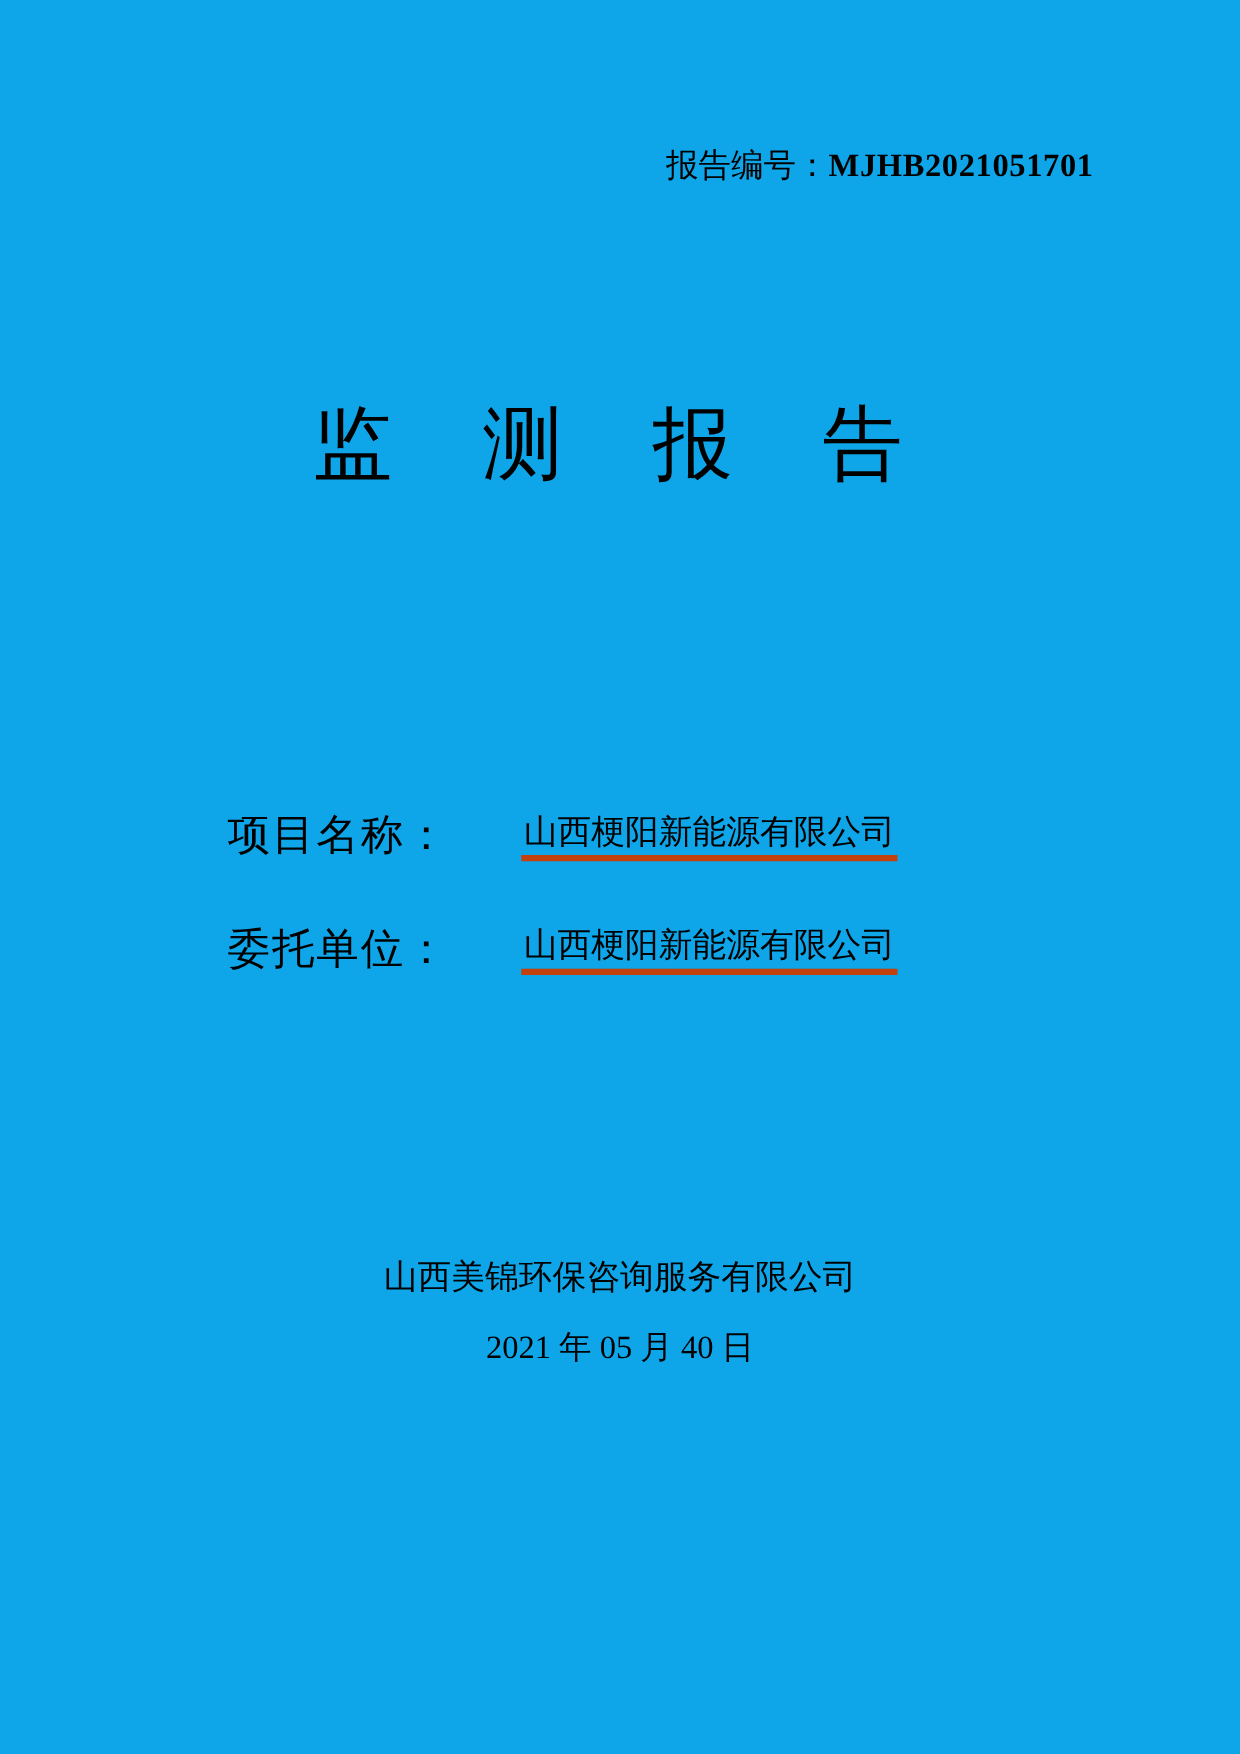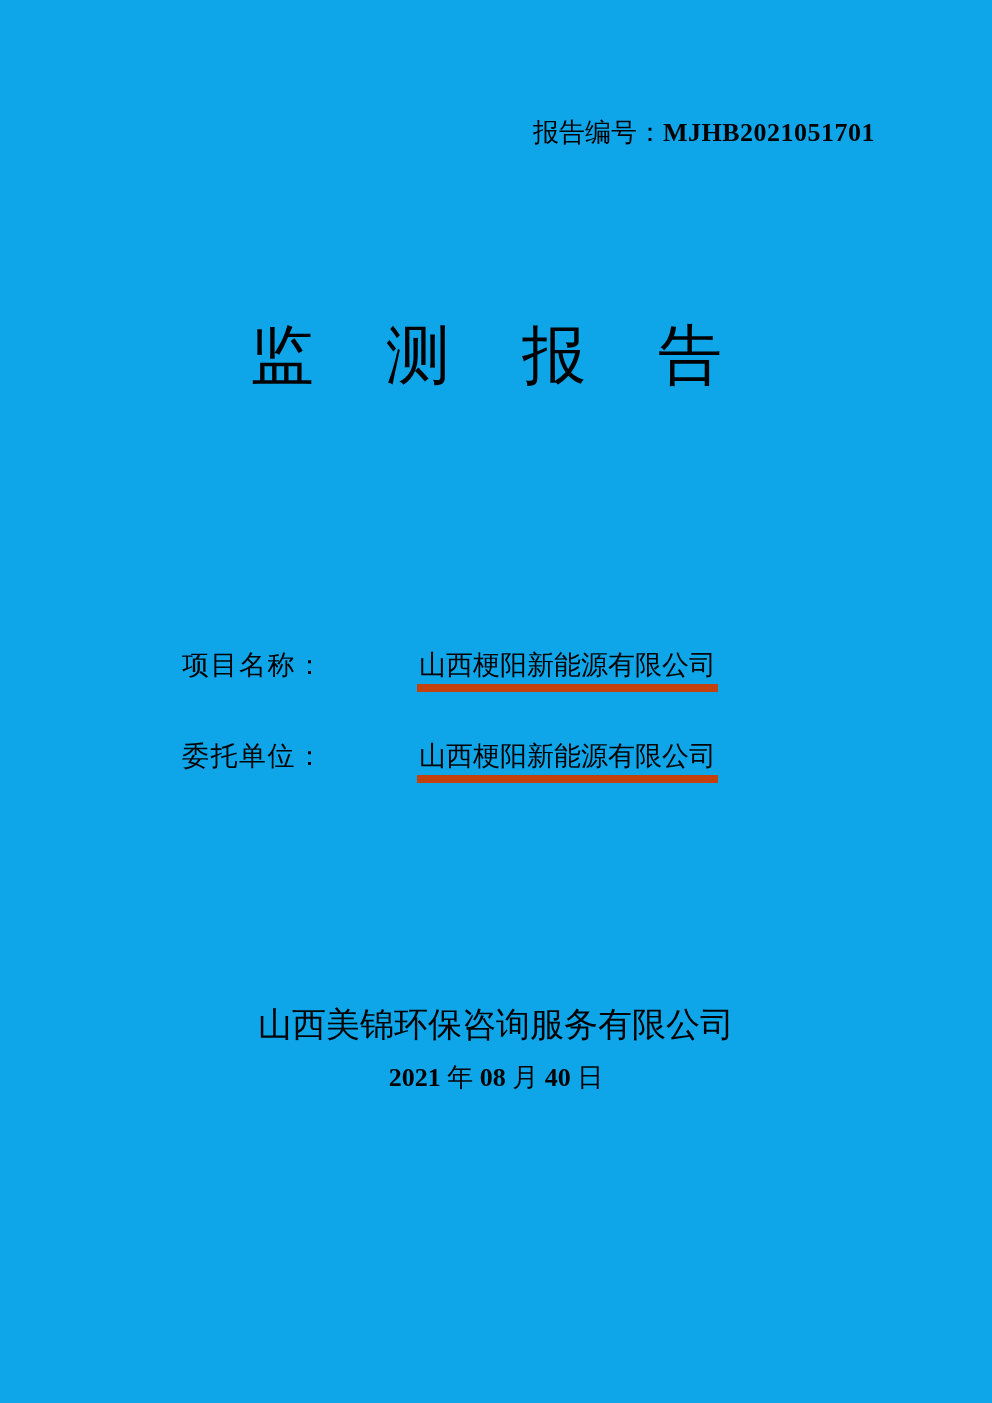--- a/index.html
+++ b/index.html
@@ -43,65 +43,65 @@
     letter-spacing: 72px;
     text-indent: 72px;
     transform: translateX(-10px);
     white-space: nowrap;
   }
 
   
   .field-label {
     position: absolute;
     left: 182px;
-    font-size: 27px;
+    font-size: 34px;
     line-height: 1.2;
     letter-spacing: 1.5px;
     white-space: nowrap;
   }
   .field-value-zone {
     position: absolute;
     left: 330px;
     width: 475px;
     text-align: center;
     font-size: 27px;
     line-height: 1.2;
     white-space: nowrap;
   }
   .row1 { top: 649px; }
   .row2 { top: 705px; }
   .row3 { top: 740px; }
   .underlined {
     display: inline-block;
-    border-bottom: 8px solid #c2410c;
+    border-bottom: 5px solid #c2410c;
     padding: 0 2px 3px 2px;
   }
 
   
   .footer-company {
     position: absolute;
     top: 1005px;
     left: 0;
     right: 0;
     text-align: center;
-    font-size: 34px;
+    font-size: 27px;
     line-height: 1.2;
     white-space: nowrap;
   }
   .report-date {
     position: absolute;
     top: 1062px;
     left: 0;
     right: 0;
     text-align: center;
     font-size: 26px;
     line-height: 1.2;
     white-space: nowrap;
   }
-  .report-date .num { font-weight: bold; }
+  .report-date .num { font-weight: normal; }
 </style>
 </head>
 <body>
 
 <div class="page">
 
   <div class="report-no">
     <span>报告编号：</span><span class="num">MJHB2021051701</span>
   </div>
 
@@ -114,16 +114,16 @@
 
 
   <div class="field-label row3">委托单位：</div>
   <div class="field-value-zone row3">
     <span class="underlined">山西梗阳新能源有限公司</span>
   </div>
 
   <div class="footer-company">山西美锦环保咨询服务有限公司</div>
 
   <div class="report-date">
-    <span class="num">2021</span><span> 年 </span><span class="num">08</span><span> 月 </span><span class="num">40</span><span> 日</span>
+    <span class="num">2021</span><span> 年 </span><span class="num">05</span><span> 月 </span><span class="num">40</span><span> 日</span>
   </div>
 
 </div>
 
 </body></html>

